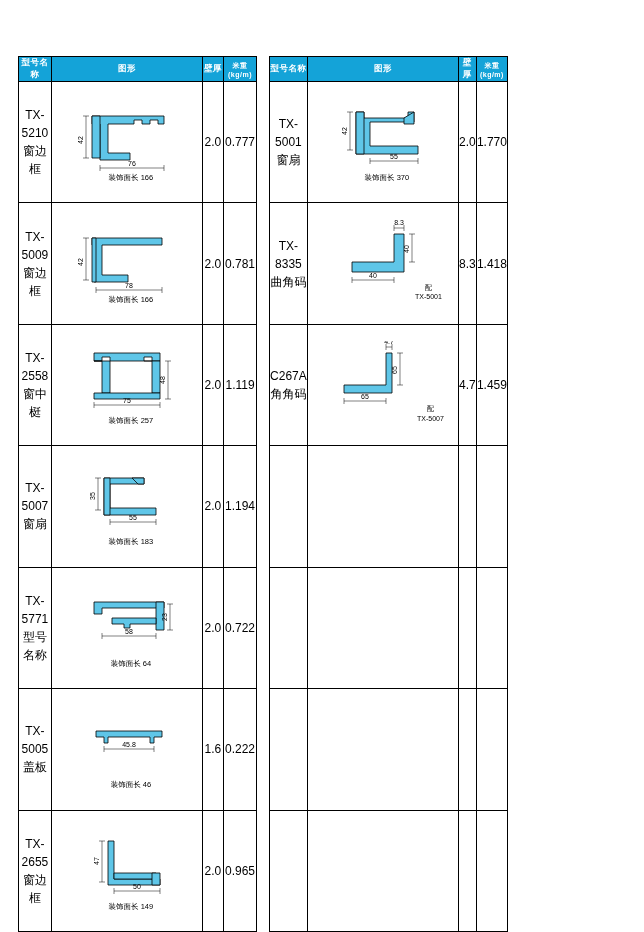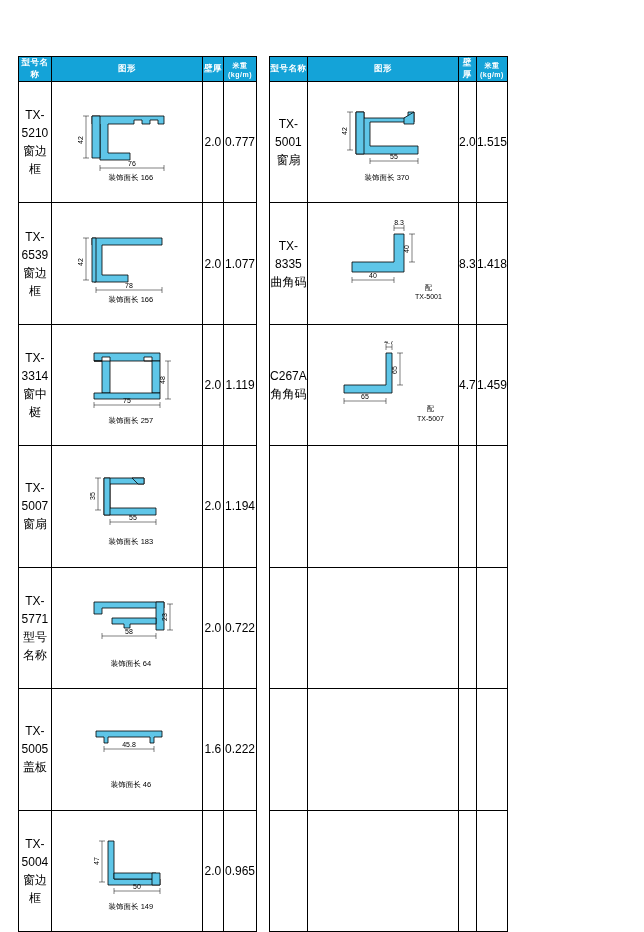--- a/index.html
+++ b/index.html
@@ -126,21 +126,21 @@
             </svg>
             <div class="caption">装饰面长 166</div>
           </div>
         </td>
         <td class="num-cell">2.0</td>
         <td class="num-cell">0.777</td>
       </tr>
 
       <tr>
         <td class="name-cell">
-          <div>TX-6539</div>
+          <div>TX-5009</div>
           <div>窗边框</div>
         </td>
         <td class="fig-cell">
           <div class="fig-wrap">
             <svg width="150" height="80" viewBox="0 0 150 80">
               <g stroke="#000" stroke-width="0.8" fill="#5fc6e8">
                 <path d="M40 18 L110 18 L110 25 L50 25 L50 55 L76 55 L76 62 L42 62 L42 25 L40 25 Z"></path>
                 <path d="M40 18 L40 62 L44 62 L44 18 Z"></path>
               </g>
               <g stroke="#000" stroke-width="0.5" fill="none">
@@ -151,26 +151,26 @@
                 <line x1="44" y1="67" x2="44" y2="73"></line>
                 <line x1="110" y1="67" x2="110" y2="73"></line>
               </g>
               <text x="31" y="42" font-size="7" text-anchor="middle" transform="rotate(-90 31 42)">42</text>
               <text x="77" y="68" font-size="7" text-anchor="middle">78</text>
             </svg>
             <div class="caption">装饰面长 166</div>
           </div>
         </td>
         <td class="num-cell">2.0</td>
-        <td class="num-cell">1.077</td>
-      </tr>
-
-      <tr>
-        <td class="name-cell">
-          <div>TX-3314</div>
+        <td class="num-cell">0.781</td>
+      </tr>
+
+      <tr>
+        <td class="name-cell">
+          <div>TX-2558</div>
           <div>窗中梃</div>
         </td>
         <td class="fig-cell">
           <div class="fig-wrap">
             <svg width="150" height="80" viewBox="0 0 150 80">
               <g stroke="#000" stroke-width="0.8" fill="#5fc6e8">
                 <path d="M42 12 L108 12 L108 20 L100 20 L100 16 L92 16 L92 20 L58 20 L58 16 L50 16 L50 20 L42 20 Z"></path>
                 <path d="M42 20 L50 20 L50 52 L58 52 L58 20 L42 20 Z" fill="#5fc6e8"></path>
                 <path d="M92 20 L100 20 L100 52 L108 52 L108 20 Z" fill="#5fc6e8"></path>
                 <path d="M42 52 L108 52 L108 58 L42 58 Z"></path>
@@ -275,21 +275,21 @@
             </svg>
             <div class="caption">装饰面长 46</div>
           </div>
         </td>
         <td class="num-cell">1.6</td>
         <td class="num-cell">0.222</td>
       </tr>
 
       <tr>
         <td class="name-cell">
-          <div>TX-5004</div>
+          <div>TX-2655</div>
           <div>窗边框</div>
         </td>
         <td class="fig-cell">
           <div class="fig-wrap">
             <svg width="150" height="80" viewBox="0 0 150 80">
               <g stroke="#000" stroke-width="0.8" fill="#5fc6e8">
                 <path d="M56 14 L62 14 L62 52 L108 52 L108 58 L56 58 Z"></path>
                 <path d="M62 46 L104 46 L104 52 L62 52 Z"></path>
                 <path d="M100 46 L108 46 L108 58 L100 58 Z"></path>
               </g>
@@ -351,21 +351,21 @@
                 <line x1="62" y1="60" x2="62" y2="66"></line>
                 <line x1="110" y1="60" x2="110" y2="66"></line>
               </g>
               <text x="39" y="33" font-size="7" text-anchor="middle" transform="rotate(-90 39 33)">42</text>
               <text x="86" y="61" font-size="7" text-anchor="middle">55</text>
             </svg>
             <div class="caption">装饰面长 370</div>
           </div>
         </td>
         <td class="num-cell">2.0</td>
-        <td class="num-cell">1.515</td>
+        <td class="num-cell">1.770</td>
       </tr>
 
       <tr>
         <td class="name-cell">
           <div>TX-8335</div>
           <div>曲角码</div>
         </td>
         <td class="fig-cell">
           <div class="fig-wrap">
             <svg width="150" height="80" viewBox="0 0 150 80">

